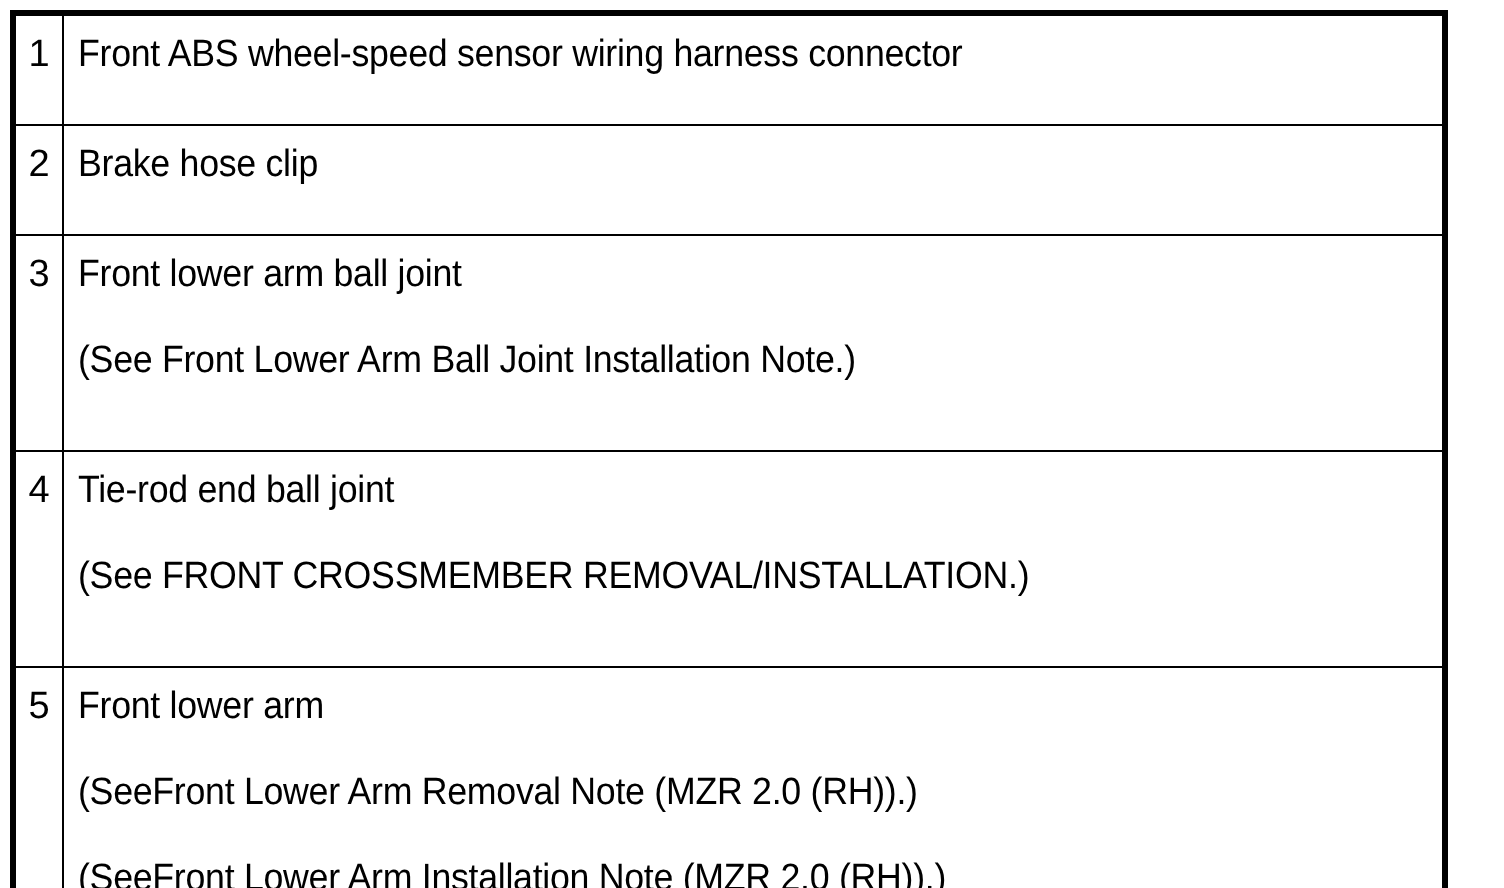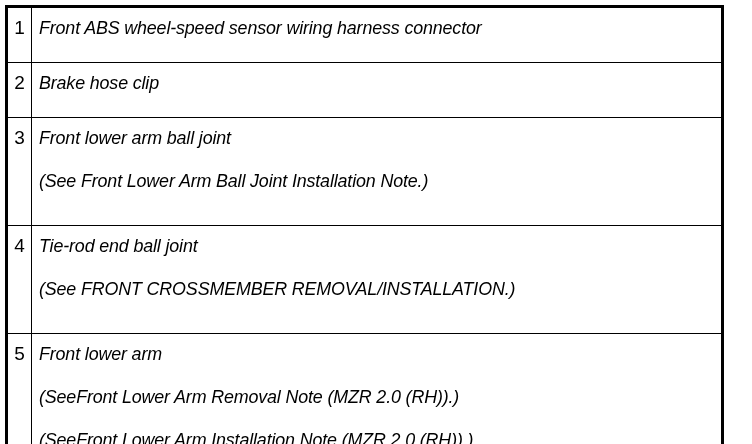--- a/index.html
+++ b/index.html
@@ -46,21 +46,20 @@
     font-size: 19px;
     line-height: 19px;
     padding-top: 10px;
     font-family: "Liberation Sans", sans-serif;
     font-stretch: condensed;
   }
   td.desc-cell {
     padding-left: 7px;
     padding-top: 10px;
     padding-bottom: 22px;
-    font-style: italic;
   }
   .line {
     font-size: 19px;
     line-height: 20px;
     white-space: nowrap;
     letter-spacing: -0.15px;
     font-family: "Liberation Sans", sans-serif;
     transform: scaleX(0.94);
     transform-origin: left center;
   }

